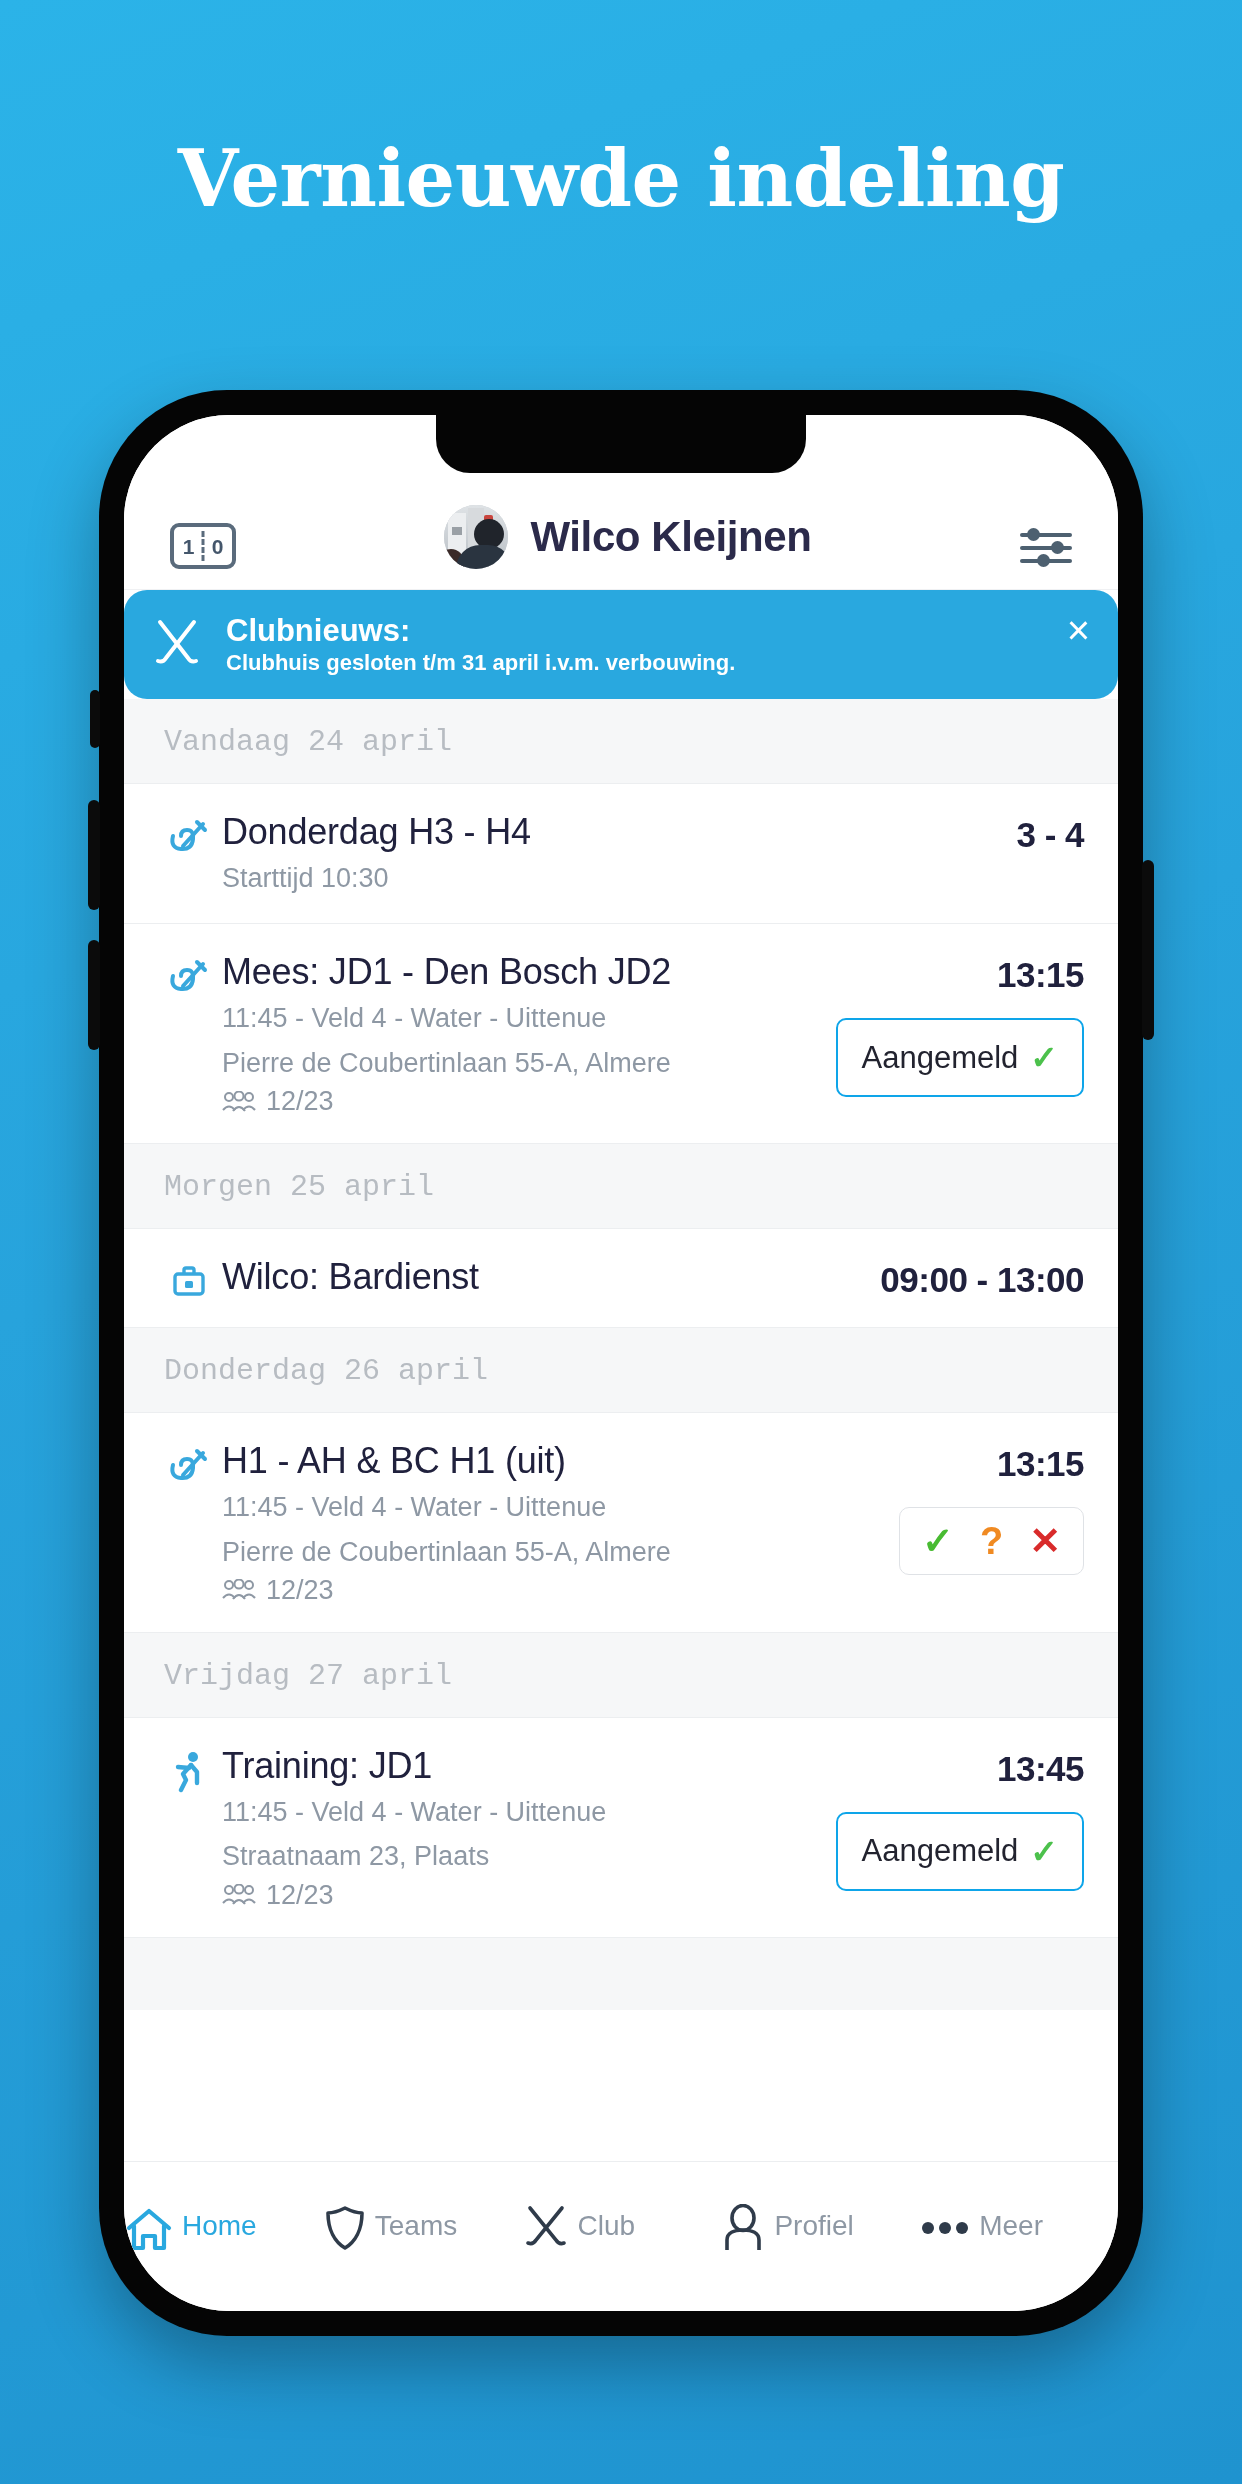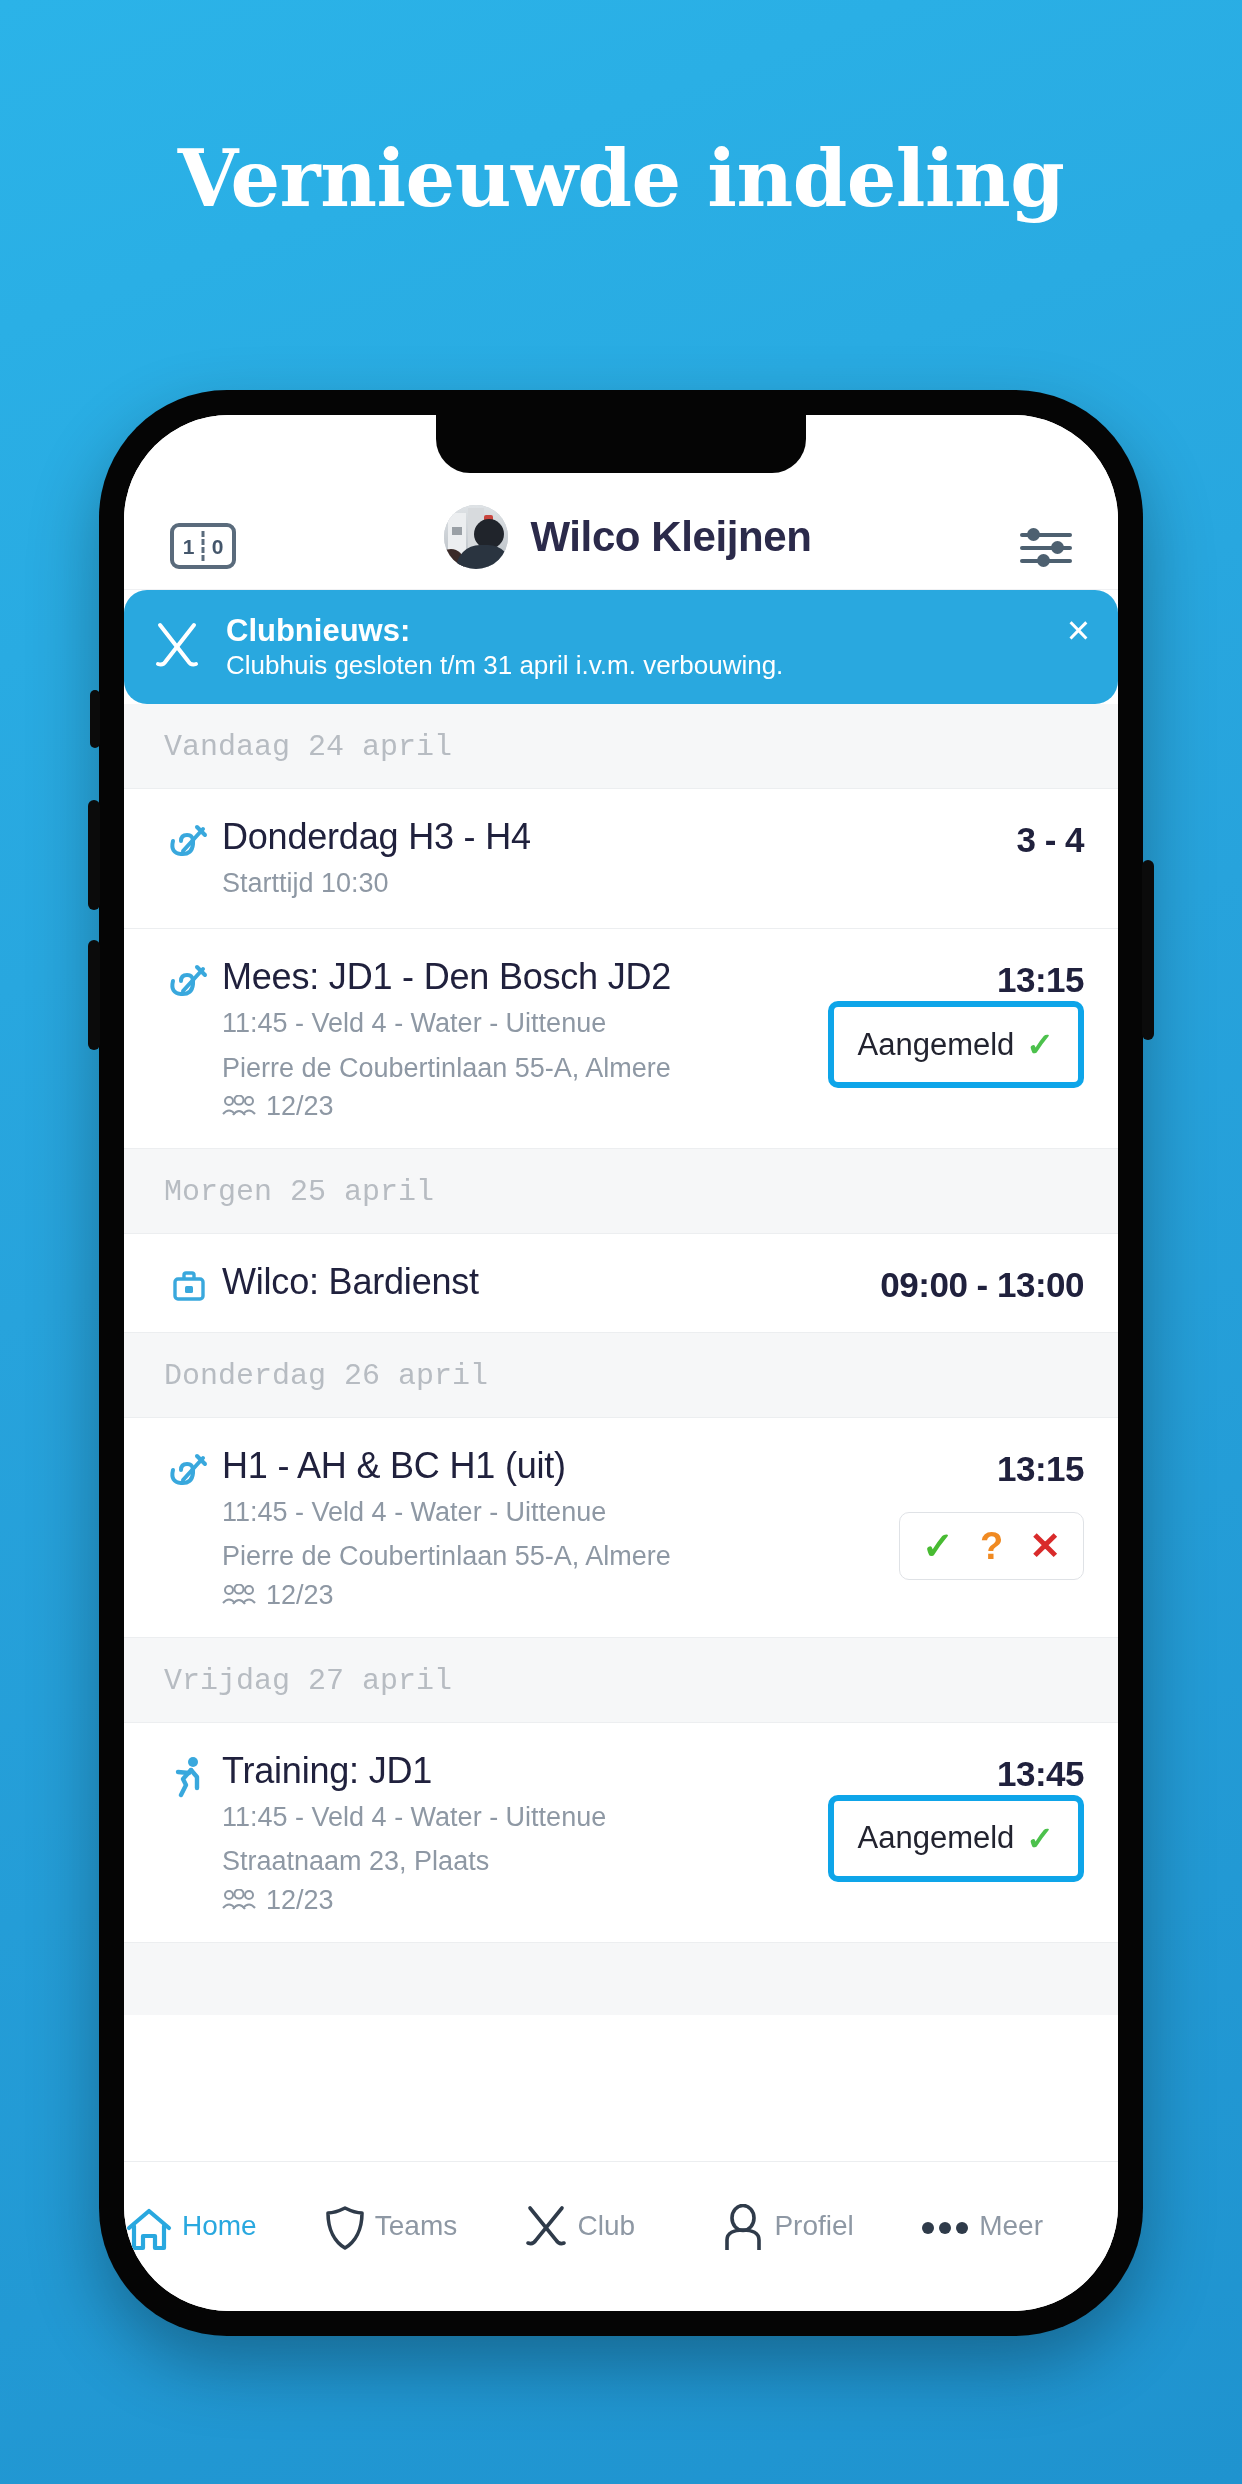--- a/index.html
+++ b/index.html
@@ -198,21 +198,21 @@
     background: #29a8df;
     display: flex;
     align-items: center;
     gap: 26px;
     padding: 22px 28px 22px 30px;
     position: relative;
     border-radius: 23px;
   }
   .banner-text { flex: 1; color: #ffffff; }
   .banner-title { font-size: 31px; font-weight: 700; line-height: 1.22; }
-  .banner-msg   { font-size: 26px; font-weight: 400; line-height: 1.22; }
+  .banner-msg   { font-size: 22px; font-weight: 700; line-height: 1.22; }
   .banner-close {
     font-size: 40px;
     color: #ffffff;
     line-height: 1;
     font-weight: 300;
     align-self: flex-start;
     margin-top: -2px;
   }
 
   
@@ -277,21 +277,22 @@
   .event-time {
     font-size: 35px;
     font-weight: 700;
     color: #20213d;
     letter-spacing: -0.5px;
     white-space: nowrap;
     line-height: 1.2;
     padding-top: 4px;
   }
   .btn-pill {
-    border: 6px solid #0ea5e9;
+    margin-top: 22px;
+    border: 2px solid #0ea5e9;
     border-radius: 10px;
     background: #ffffff;
     padding: 18px 24px;
     display: flex;
     align-items: center;
     gap: 12px;
     font-size: 31px;
     color: #22232f;
     white-space: nowrap;
   }

